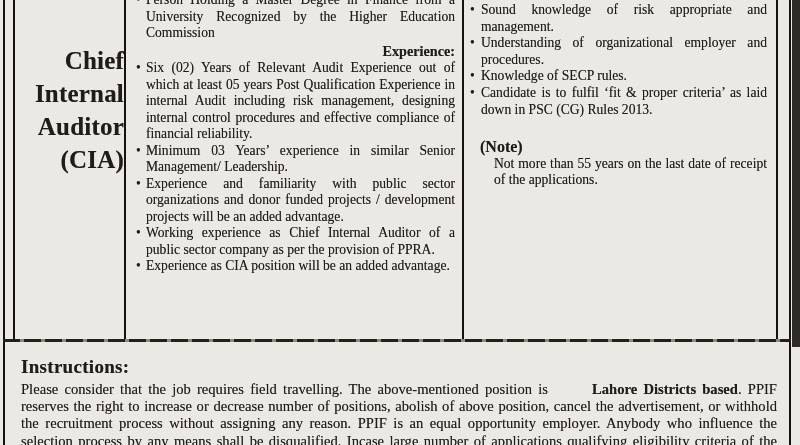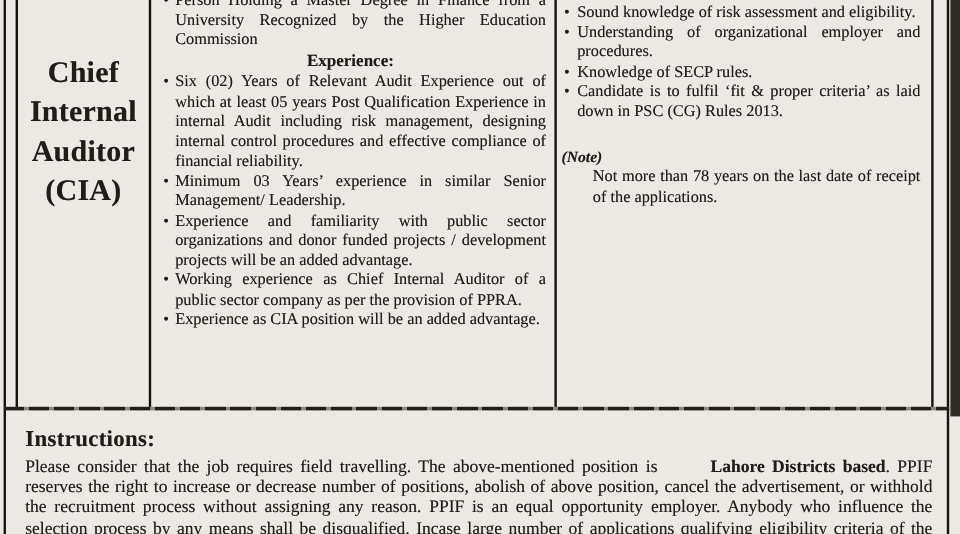--- a/index.html
+++ b/index.html
@@ -10,34 +10,34 @@
     color:#201d19;
     overflow:hidden;
     text-shadow:0 0 0.5px rgba(45,40,34,.55);
   }
   .vline { position:absolute; background:#16130f; }
   .hline { position:absolute; background:repeating-linear-gradient(90deg,#23201c 0 17px,#8d897f 17px 21px); }
   .dark-edge { position:absolute; background:#2f2c28; }
 
   
   .cell { position:absolute; box-sizing:border-box; overflow:hidden; }
-  .position-cell { left:15px; top:0; width:109px; height:307px; padding-top:44px; text-align:center; }
+  .position-cell { left:15px; top:0; width:109px; height:307px; padding-top:44px; text-align:right; }
   .position-title { font-weight:bold; font-size:25px; line-height:1.32; letter-spacing:.2px; }
 
   .qual-cell { left:126px; top:0; width:336px; height:339px; padding:0 7px 0 3px; font-size:13.6px; line-height:16.5px; }
   .qual-inner { margin-top:-8px; }
   .skills-cell { left:464px; top:0; width:312px; height:339px; padding:2px 9px 0 4px; font-size:13.6px; line-height:16.6px; }
 
-  .cell-heading { font-weight:bold; font-size:14.2px; margin:1px 0; text-align:center; }
+  .cell-heading { font-weight:bold; font-size:14.2px; margin:1px 0; text-align:right; }
   .brow { display:flex; text-align:justify; }
   .brow .bullet { flex:0 0 auto; width:17px; padding-left:7px; box-sizing:border-box; }
   .skills-cell .brow .bullet { width:13px; padding-left:2px; }
   .btxt { flex:1 1 auto; }
 
-  .note-heading { font-weight:bold; font-size:13px; margin:21px 0 0 0;font-style:italic; }
+  .note-heading { font-weight:bold; font-size:16px; margin:21px 0 0 12px; }
   .note-text { margin:0 0 0 26px; text-align:justify; }
   .age-heading { font-weight:bold; font-size:15px; margin:20px 0 0 2px; }
   .age-text { margin:0 0 0 26px; text-align:justify; }
 
   
   .instructions { position:absolute; left:5px; top:354px; width:784px; height:121px; box-sizing:border-box; padding:2px 12px 0 16px; overflow:hidden; }
   .instructions-heading { font-weight:bold; font-size:19px; letter-spacing:.3px; margin:0 0 3px 0; }
   .instructions-body { margin:0; font-size:14.6px; line-height:17.2px; text-align:justify; }
   .bold { font-weight:bold;margin-left:38px; }
 </style>
@@ -85,36 +85,36 @@
       <div class="brow">
         <span class="bullet">•</span>
         <span class="btxt">Experience as CIA position will be an added advantage.</span>
       </div>
     </div>
   </div>
 
   <div class="cell skills-cell">
     <div class="brow">
       <span class="bullet">•</span>
-      <span class="btxt">Sound knowledge of risk assessment and eligibility.</span>
+      <span class="btxt">Sound knowledge of risk appropriate and management.</span>
     </div>
     <div class="brow">
       <span class="bullet">•</span>
       <span class="btxt">Understanding of organizational employer and procedures.</span>
     </div>
     <div class="brow">
       <span class="bullet">•</span>
       <span class="btxt">Knowledge of SECP rules.</span>
     </div>
     <div class="brow">
       <span class="bullet">•</span>
       <span class="btxt">Candidate is to fulfil ‘fit &amp; proper criteria’ as laid down in PSC (CG) Rules 2013.</span>
     </div>
     <div class="note-heading">(Note)</div>
-    <p class="age-text">Not more than 78 years on the last date of receipt of the applications.</p>
+    <p class="age-text">Not more than 55 years on the last date of receipt of the applications.</p>
   </div>
 
   <div class="instructions">
     <div class="instructions-heading">Instructions:</div>
     <p class="instructions-body"><span>Please consider that the job requires field travelling. The above-mentioned position is </span><span class="bold">Lahore Districts based</span><span>. PPIF reserves the right to increase or decrease number of positions, abolish of above position, cancel the advertisement, or withhold the recruitment process without assigning any reason. PPIF is an equal opportunity employer. Anybody who influence the selection process by any means shall be disqualified. Incase large number of applications qualifying eligibility criteria of the position, PPIF reserves the right to take Assessment Test or any other appropriate criteria for the shortlisting in the recruitment process.</span></p>
   </div>
 
 </div>
 
 </body></html>

